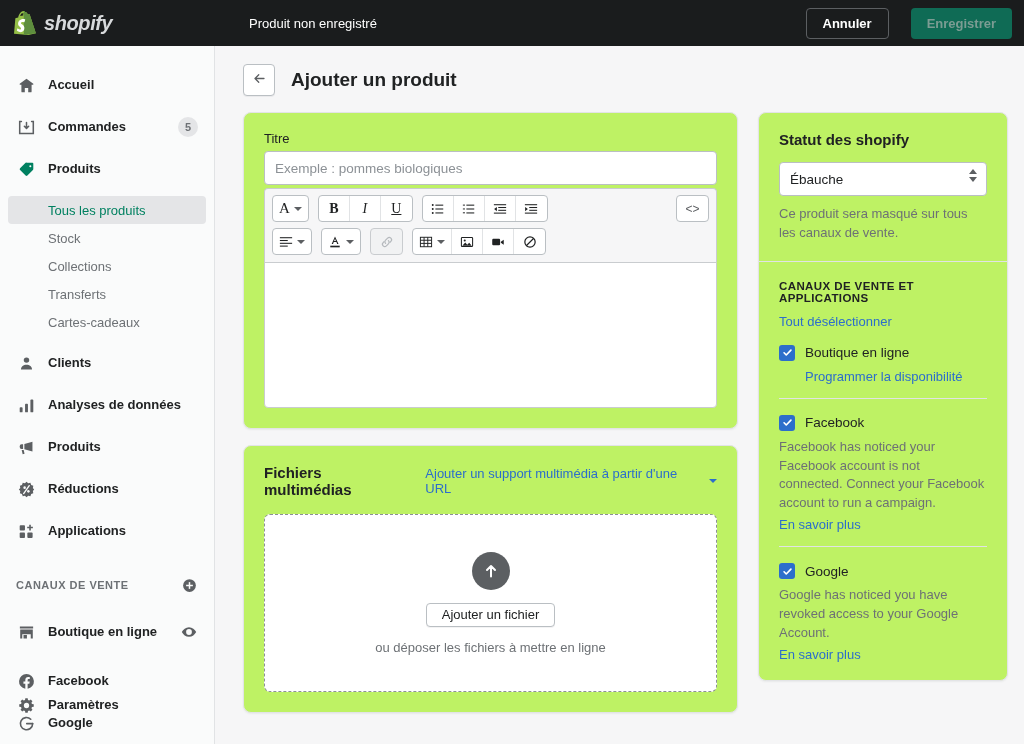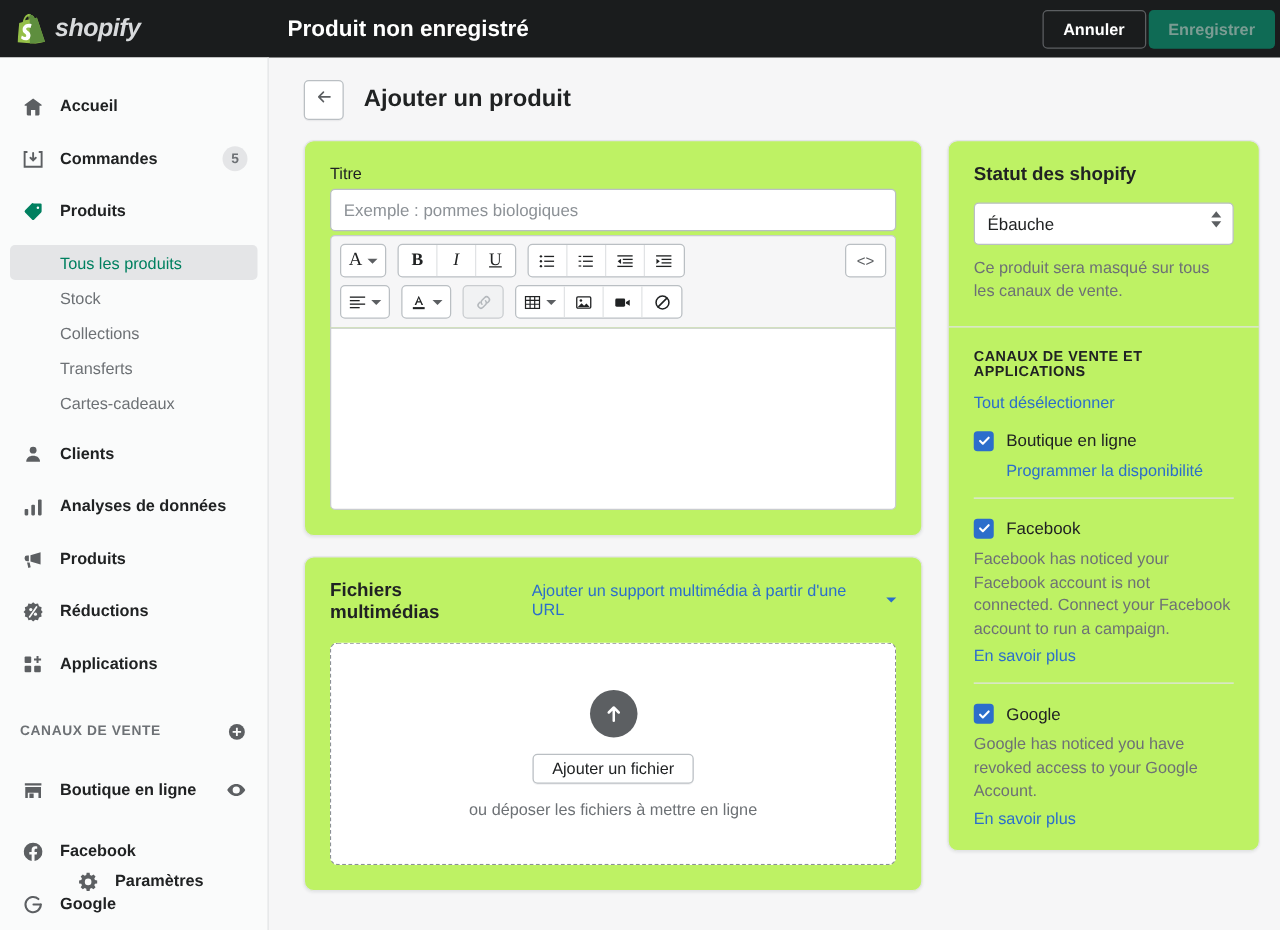--- a/index.html
+++ b/index.html
@@ -23,26 +23,26 @@
     width: 215px; height: 46px;
     display: flex; align-items: center; gap: 8px;
     padding-left: 14px;
   }
   .brand-mark { width: 22px; height: 24px; flex: 0 0 auto; }
   .brand-name {
     color: #d8dadc; font-size: 20px; font-style: italic;
     font-weight: bold; letter-spacing: -0.4px;
   }
   .topbar-title {
-    color: #ffffff; font-size: 18px; font-weight: bold;
-    margin-left: 15px;
+    color: #ffffff; font-size: 13px; font-weight: normal;
+    margin-left: 34px;
   }
   .topbar-actions {
     margin-left: auto; display: flex; align-items: flex-end;
-    gap: 2px; padding-right: 4px;
+    gap: 22px; padding-right: 12px;
   }
   .btn-cancel {
     height: 31px; padding: 0 16px;
     background: #1a1c1d; color: #ffffff;
     border: 1px solid #5c5f62; border-radius: 4px;
     font-size: 13px; font-weight: bold;
     font-family: "Liberation Sans", sans-serif;
     display: flex; align-items: center; cursor: pointer;
   }
   .btn-save {
@@ -94,21 +94,21 @@
   }
   .section-head .t {
     font-size: 11px; font-weight: bold; color: #6d7175;
     letter-spacing: 0.5px; flex: 1 1 auto;
   }
   .nav-item.chan { font-weight: bold; }
   .nav-trail { width: 18px; height: 18px; display: flex; align-items: center; justify-content: center; }
   .nav-item.two-line { height: 44px; align-items: center; }
   .nav-item.two-line .lbl { line-height: 1.25; }
   .sidebar-bottom {
-    position: absolute; bottom: 12px; left: 0; width: 256px; padding-left: 44px;
+    position: absolute; bottom: 12px; left: 0; width: 256px;
   }
 
   
   .main {
     position: absolute; top: 46px; left: 215px;
     width: 809px; height: 698px;
     overflow: hidden;
   }
   .page-head {
     display: flex; align-items: center; gap: 16px;

